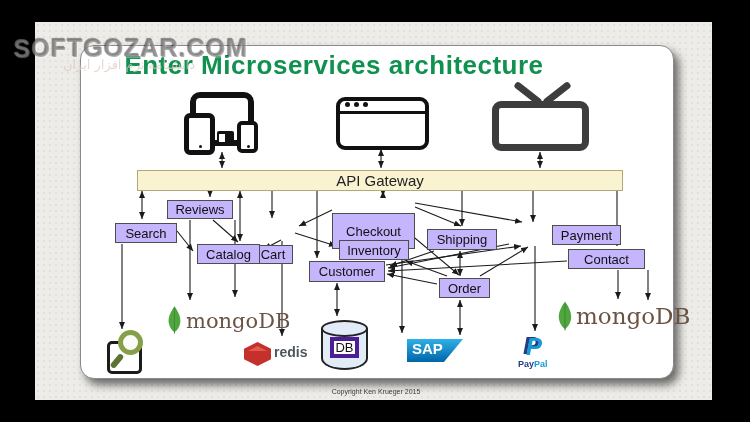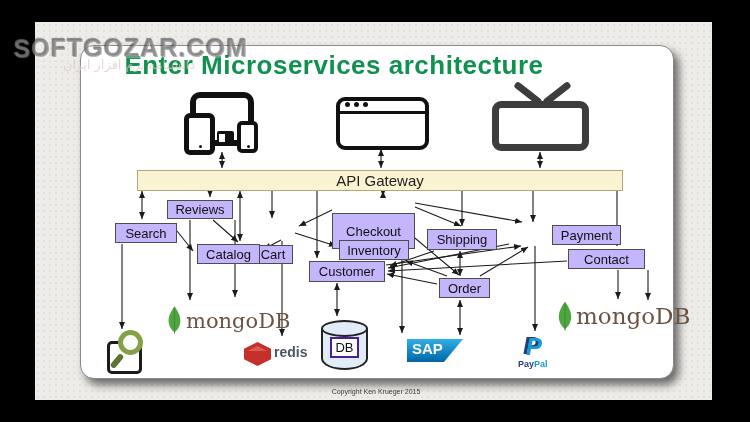--- a/index.html
+++ b/index.html
@@ -57,21 +57,21 @@
   .redis-cube{position:absolute;left:244px;top:342px;width:27px;height:24px;background:#c6302b;
          clip-path:polygon(50% 0,100% 28%,100% 72%,50% 100%,0 72%,0 28%);z-index:6;}
   .redis-cube::after{content:"";position:absolute;left:4px;top:4px;width:19px;height:5px;
          background:#e05a50;clip-path:polygon(50% 0,100% 100%,0 100%);}
   .redis-word{position:absolute;left:274px;top:344px;font-size:14px;font-weight:bold;color:#4d5560;z-index:6;}
   .db-top{position:absolute;left:321px;top:320px;width:47px;height:17px;background:#e2ecf8;
          border:2px solid #222;border-radius:50%;box-sizing:border-box;z-index:7;}
   .db-body{position:absolute;left:321px;top:328px;width:47px;height:42px;background:#e2ecf8;
          border:2px solid #222;border-top:none;border-radius:0 0 24px 24px/0 0 12px 12px;box-sizing:border-box;z-index:6;}
   .db-label{position:absolute;left:330px;top:337px;width:29px;height:21px;background:#fff;
-         border:2px solid #4c1d95;box-sizing:border-box;display:flex;align-items:center;
+         border:4px solid #4c1d95;box-sizing:border-box;display:flex;align-items:center;
          justify-content:center;font-size:13px;color:#111;z-index:8;}
   .sap{position:absolute;left:407px;top:339px;width:56px;height:23px;
          background:linear-gradient(180deg,#2fb0e8 0%,#0065a8 100%);
          clip-path:polygon(0 0,100% 0,66% 100%,0 100%);color:#fff;font-weight:bold;
          font-size:15px;padding:1px 0 0 5px;box-sizing:border-box;z-index:6;}
   .pp-mark{position:absolute;left:526px;top:333px;font-size:24px;font-weight:bold;font-style:italic;
          color:#179bd7;text-shadow:-3px -1px 0 #253b80;z-index:6;}
   .pp-word{position:absolute;left:518px;top:359px;font-size:9px;font-weight:bold;z-index:6;}
   .pp-word .pay{color:#253b80;} .pp-word .pal{color:#179bd7;}
   

